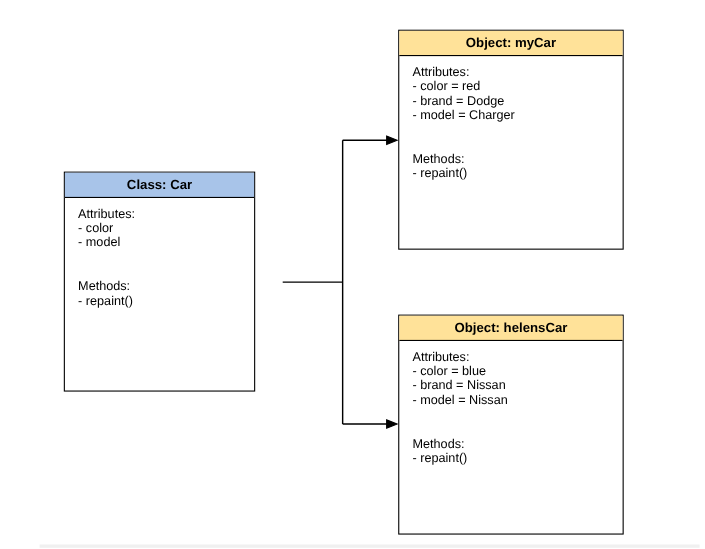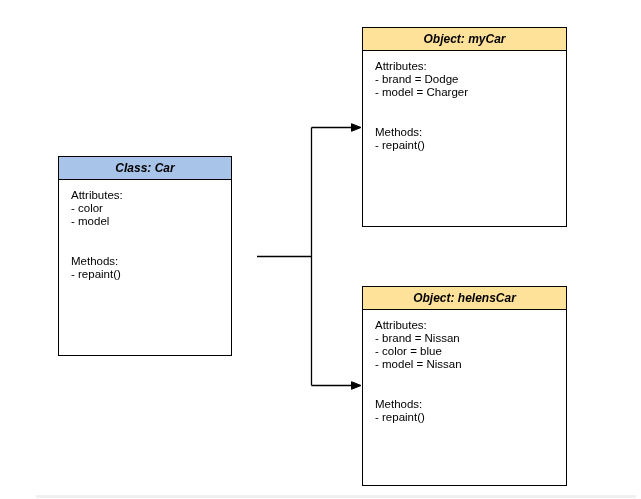--- a/index.html
+++ b/index.html
@@ -30,21 +30,20 @@
   }
   .node-header {
     height: 23px;
     border-bottom: 1px solid #000000;
     display: flex;
     align-items: center;
     justify-content: center;
     font-size: 12px;
     font-weight: bold;
     box-sizing: border-box;
-    font-style: italic;
   }
   .node-body {
     padding: 9px 12px;
     font-size: 11.5px;
     line-height: 13px;
     text-align: left;
   }
   .section-label {
     font-weight: normal;
   }
@@ -80,34 +79,35 @@
     <div class="section-gap"></div>
     <div class="section-label">Methods:</div>
     <div>- repaint()</div>
   </div>
 </div>
 
 <div class="node node-mycar">
   <div class="node-header" style="background: rgb(255, 226, 153);">Object: myCar</div>
   <div class="node-body">
     <div class="section-label">Attributes:</div>
+    <div>- color = red</div>
     <div>- brand = Dodge</div>
     <div>- model = Charger</div>
     <div class="section-gap"></div>
     <div class="section-label">Methods:</div>
     <div>- repaint()</div>
   </div>
 </div>
 
 <div class="node node-helens">
   <div class="node-header" style="background: rgb(255, 226, 153);">Object: helensCar</div>
   <div class="node-body">
     <div class="section-label">Attributes:</div>
+    <div>- color = blue</div>
     <div>- brand = Nissan</div>
-    <div>- color = blue</div>
     <div>- model = Nissan</div>
     <div class="section-gap"></div>
     <div class="section-label">Methods:</div>
     <div>- repaint()</div>
   </div>
 </div>
 
 <div class="page-edge" style="background: rgb(240, 240, 240);"></div>
 
 </body></html>

